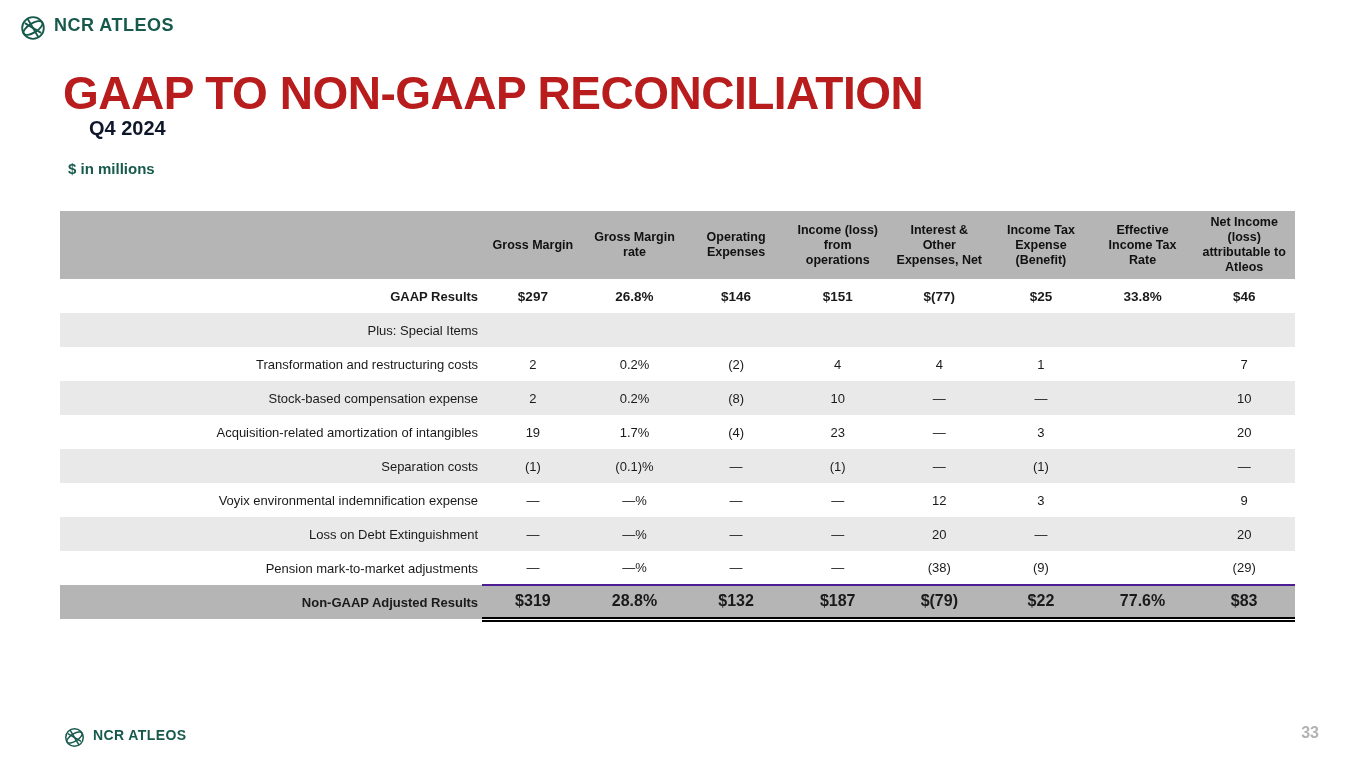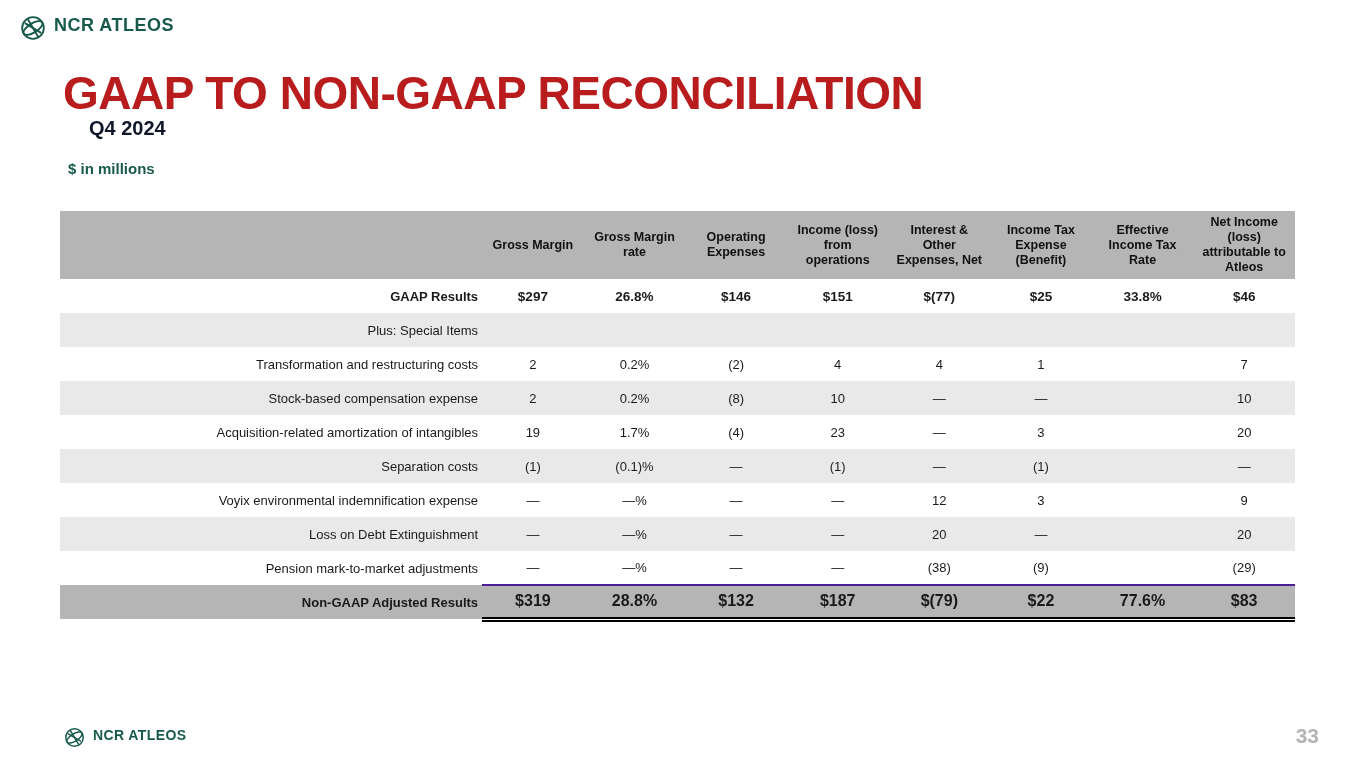--- a/index.html
+++ b/index.html
@@ -107,21 +107,21 @@
     border-top: 2px solid #4c1d95;
     border-bottom: 5px double #000000;
     font-size: 16px;
   }
 
   
   .page-number {
     position: absolute;
     right: 46px;
     top: 724px;
-    font-size: 21px;
+    font-size: 16px;
     font-weight: bold;
     color: #B3B3B3;
     text-align: right;
   }
 </style>
 </head>
 <body>
 
 <div class="slide">
 

